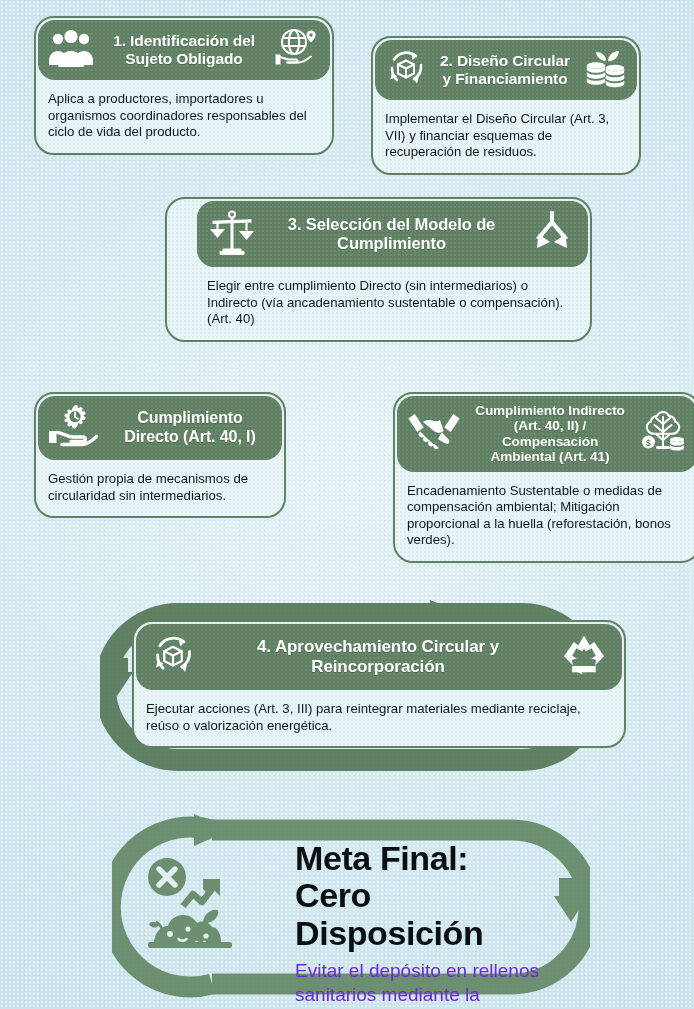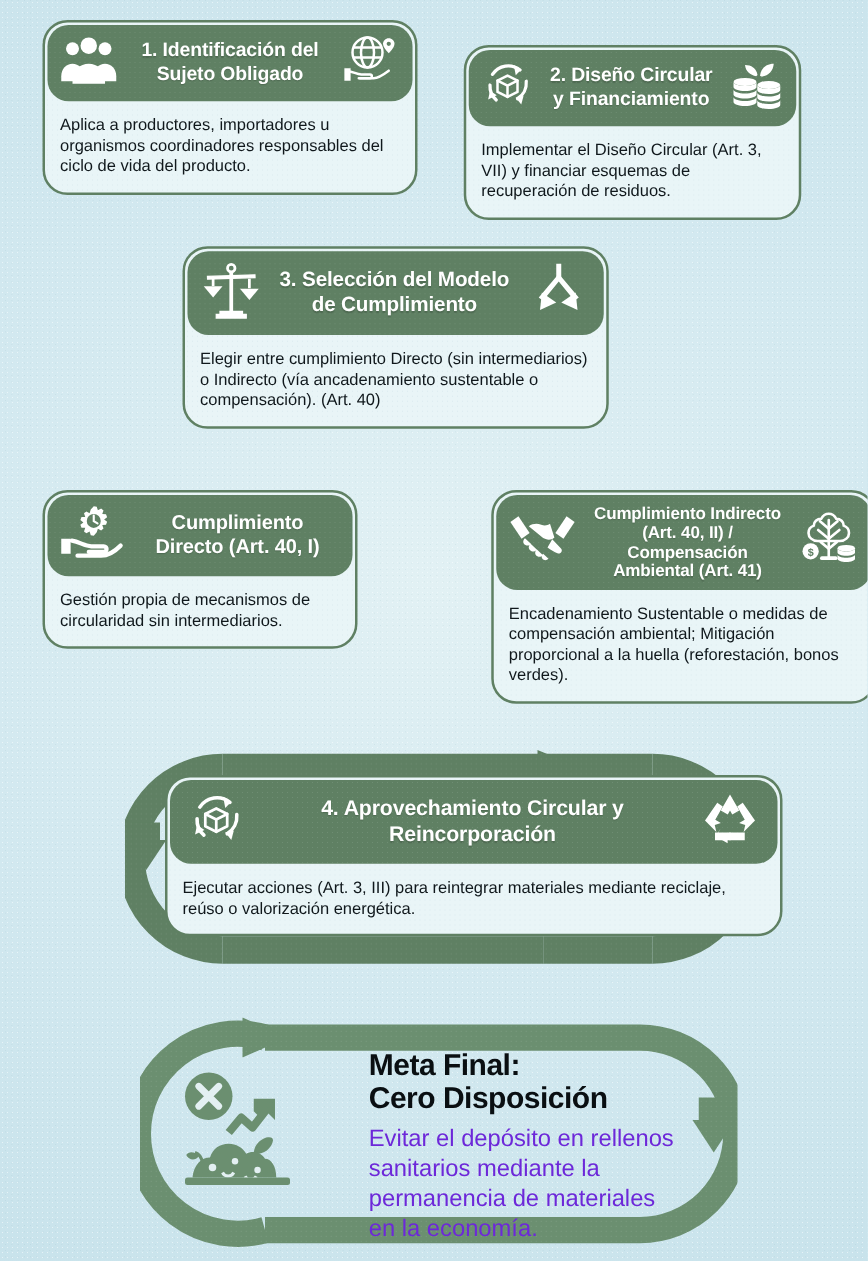--- a/index.html
+++ b/index.html
@@ -95,21 +95,21 @@
     line-height: 1.25;
     text-align: left;
     padding: 9px 12px 12px;
     position: relative;
     z-index: 2;
   }
 
   
   #card1 { left: 34px;  top: 16px;  width: 300px; }
   #card2 { left: 371px; top: 16px;  width: 270px; margin-top: 20px; }
-  #card3 { left: 146px; top: 197px; width: 341px; }
+  #card3 { left: 165px; top: 197px; width: 427px; padding-left: 28px; }
   #card4 { left: 34px;  top: 392px; width: 252px; }
   #card5 { left: 393px; top: 392px; width: 308px; }
 
   #card3 .head-title { font-size: 16.5px; }
   #card5 .head-title { font-size: 13.6px; line-height: 1.14; }
   #card4 .head-title { font-size: 16px; }
 
   
   #band4-wrap {
     position: absolute;
@@ -133,21 +133,21 @@
     width: 478px; height: 190px;
     z-index: 2;
   }
   #meta-text {
     position: absolute;
     left: 295px; top: 840px;
     width: 250px;
     z-index: 5;
   }
   #meta-title {
-    font-size: 24px;
+    font-size: 34px;
     font-weight: bold;
     color: #0a0f12;
     line-height: 1.1;
     letter-spacing: -.4px;
   }
   #meta-sub {
     margin-top: 7px;
     font-size: 19px;
     line-height: 1.27;
     color: #6d28d9;

